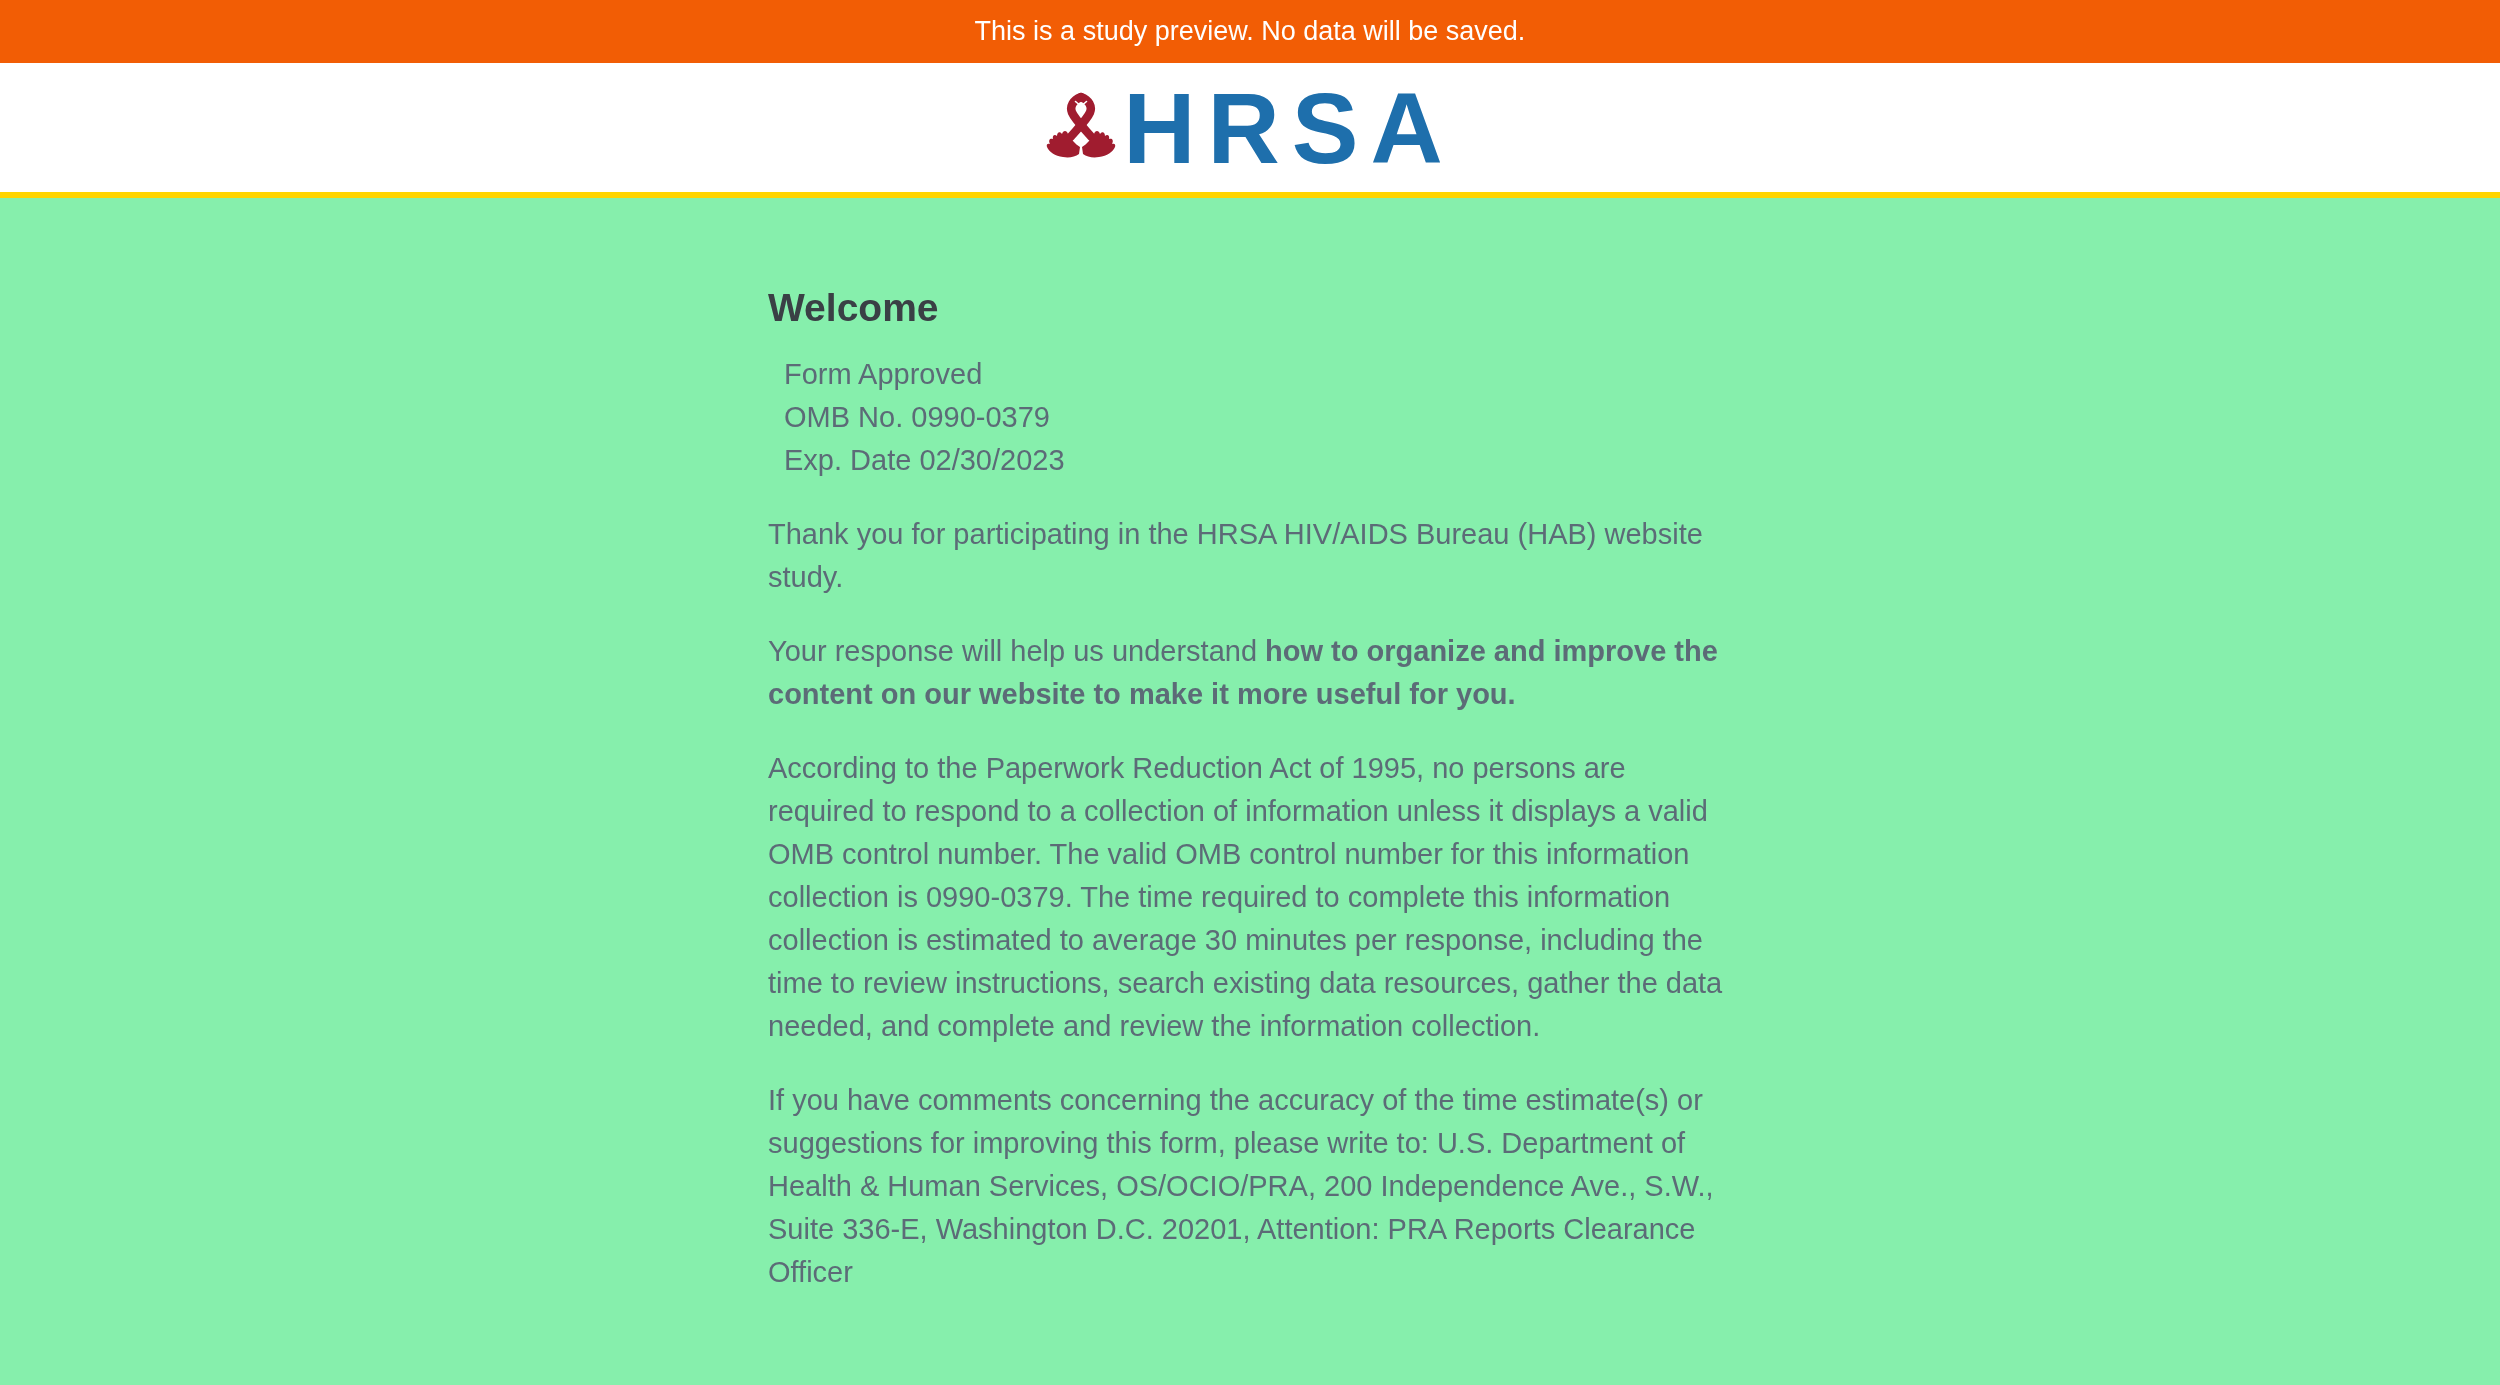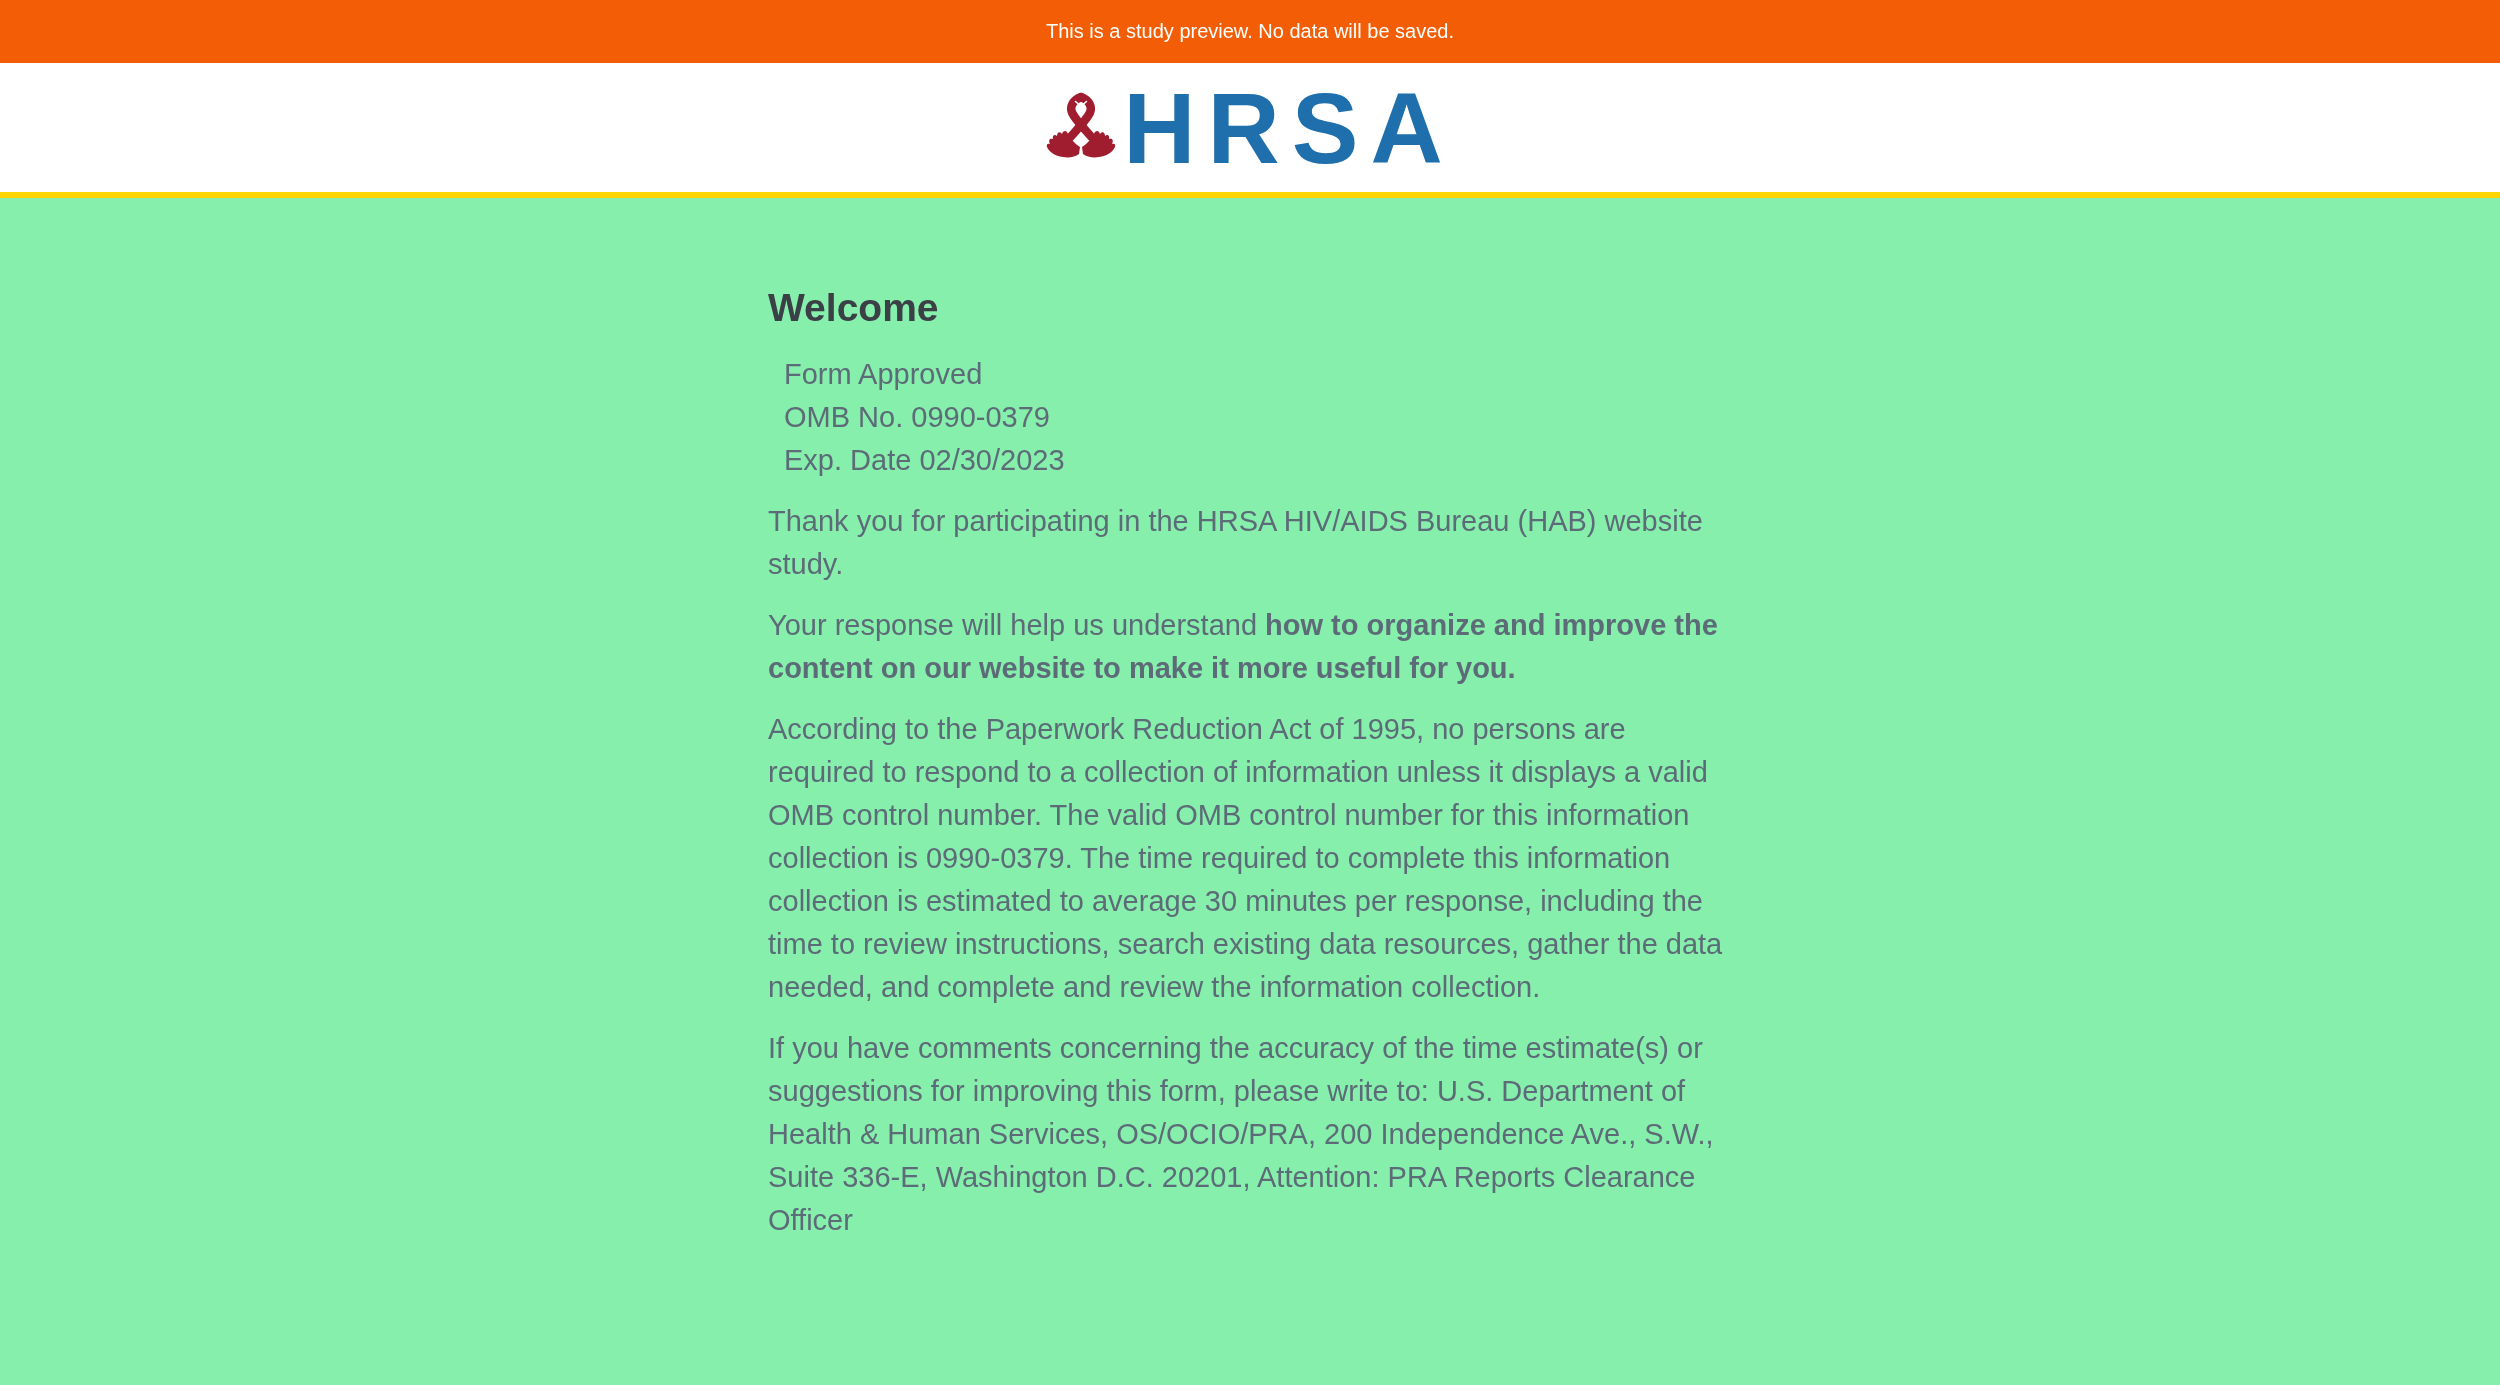--- a/index.html
+++ b/index.html
@@ -15,21 +15,21 @@
   
   .banner {
     height: 63px;
     background: var(--banner-orange, #F25D05);
     display: flex;
     align-items: center;
     justify-content: center;
   }
   .banner span {
     color: #ffffff;
-    font-size: 20px;
+    font-size: 27px;
   }
 
   
   .site-header {
     height: 129px;
     background: #ffffff;
     display: flex;
     align-items: center;
     justify-content: center;
   }
@@ -89,21 +89,21 @@
   .approval {
     font-size: 29px;
     line-height: 43px;
     color: var(--body-text, #5C6B77);
     margin: 16px;
   }
   .main p {
     font-size: 29px;
     line-height: 43px;
     color: var(--body-text, #5C6B77);
-    margin: 18px 0;
+    margin: 31px 0;
   }
   .main p strong { font-weight: 700; }
 
   
   .footer-divider {
     height: 8px;
     background: var(--divider-gray, #D8DFE2);
   }
   .footer {
     height: 112px;

